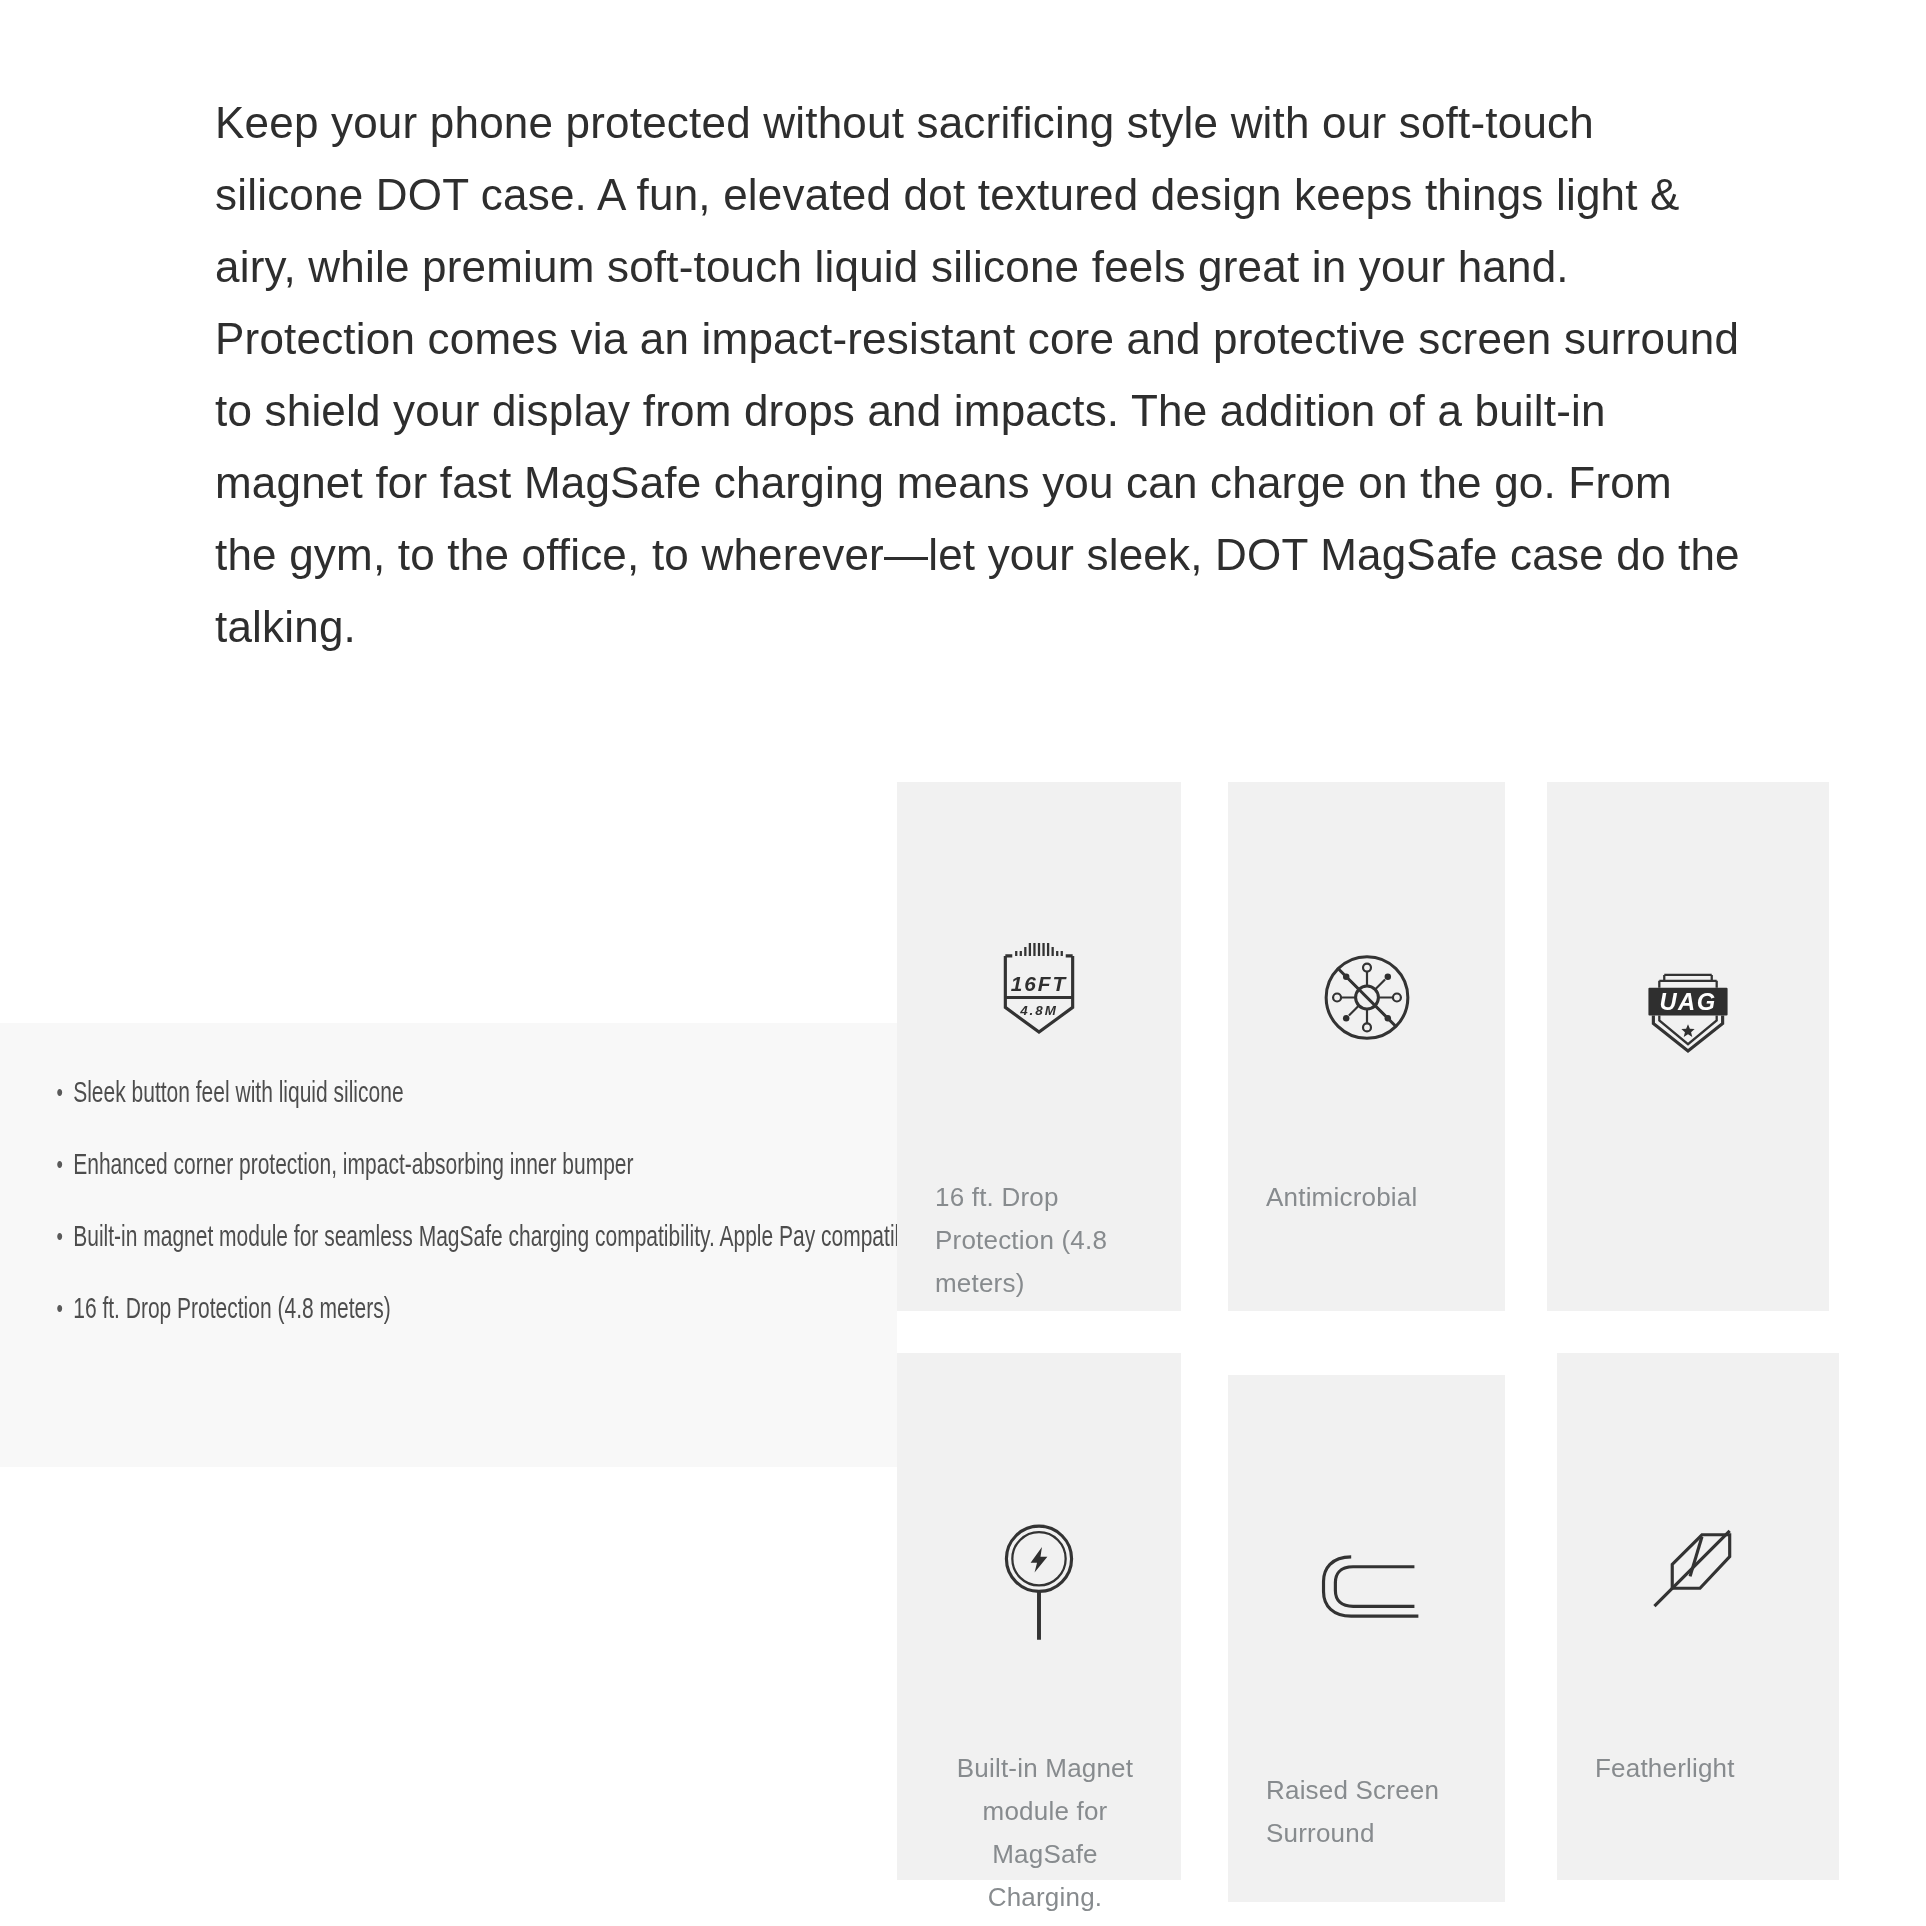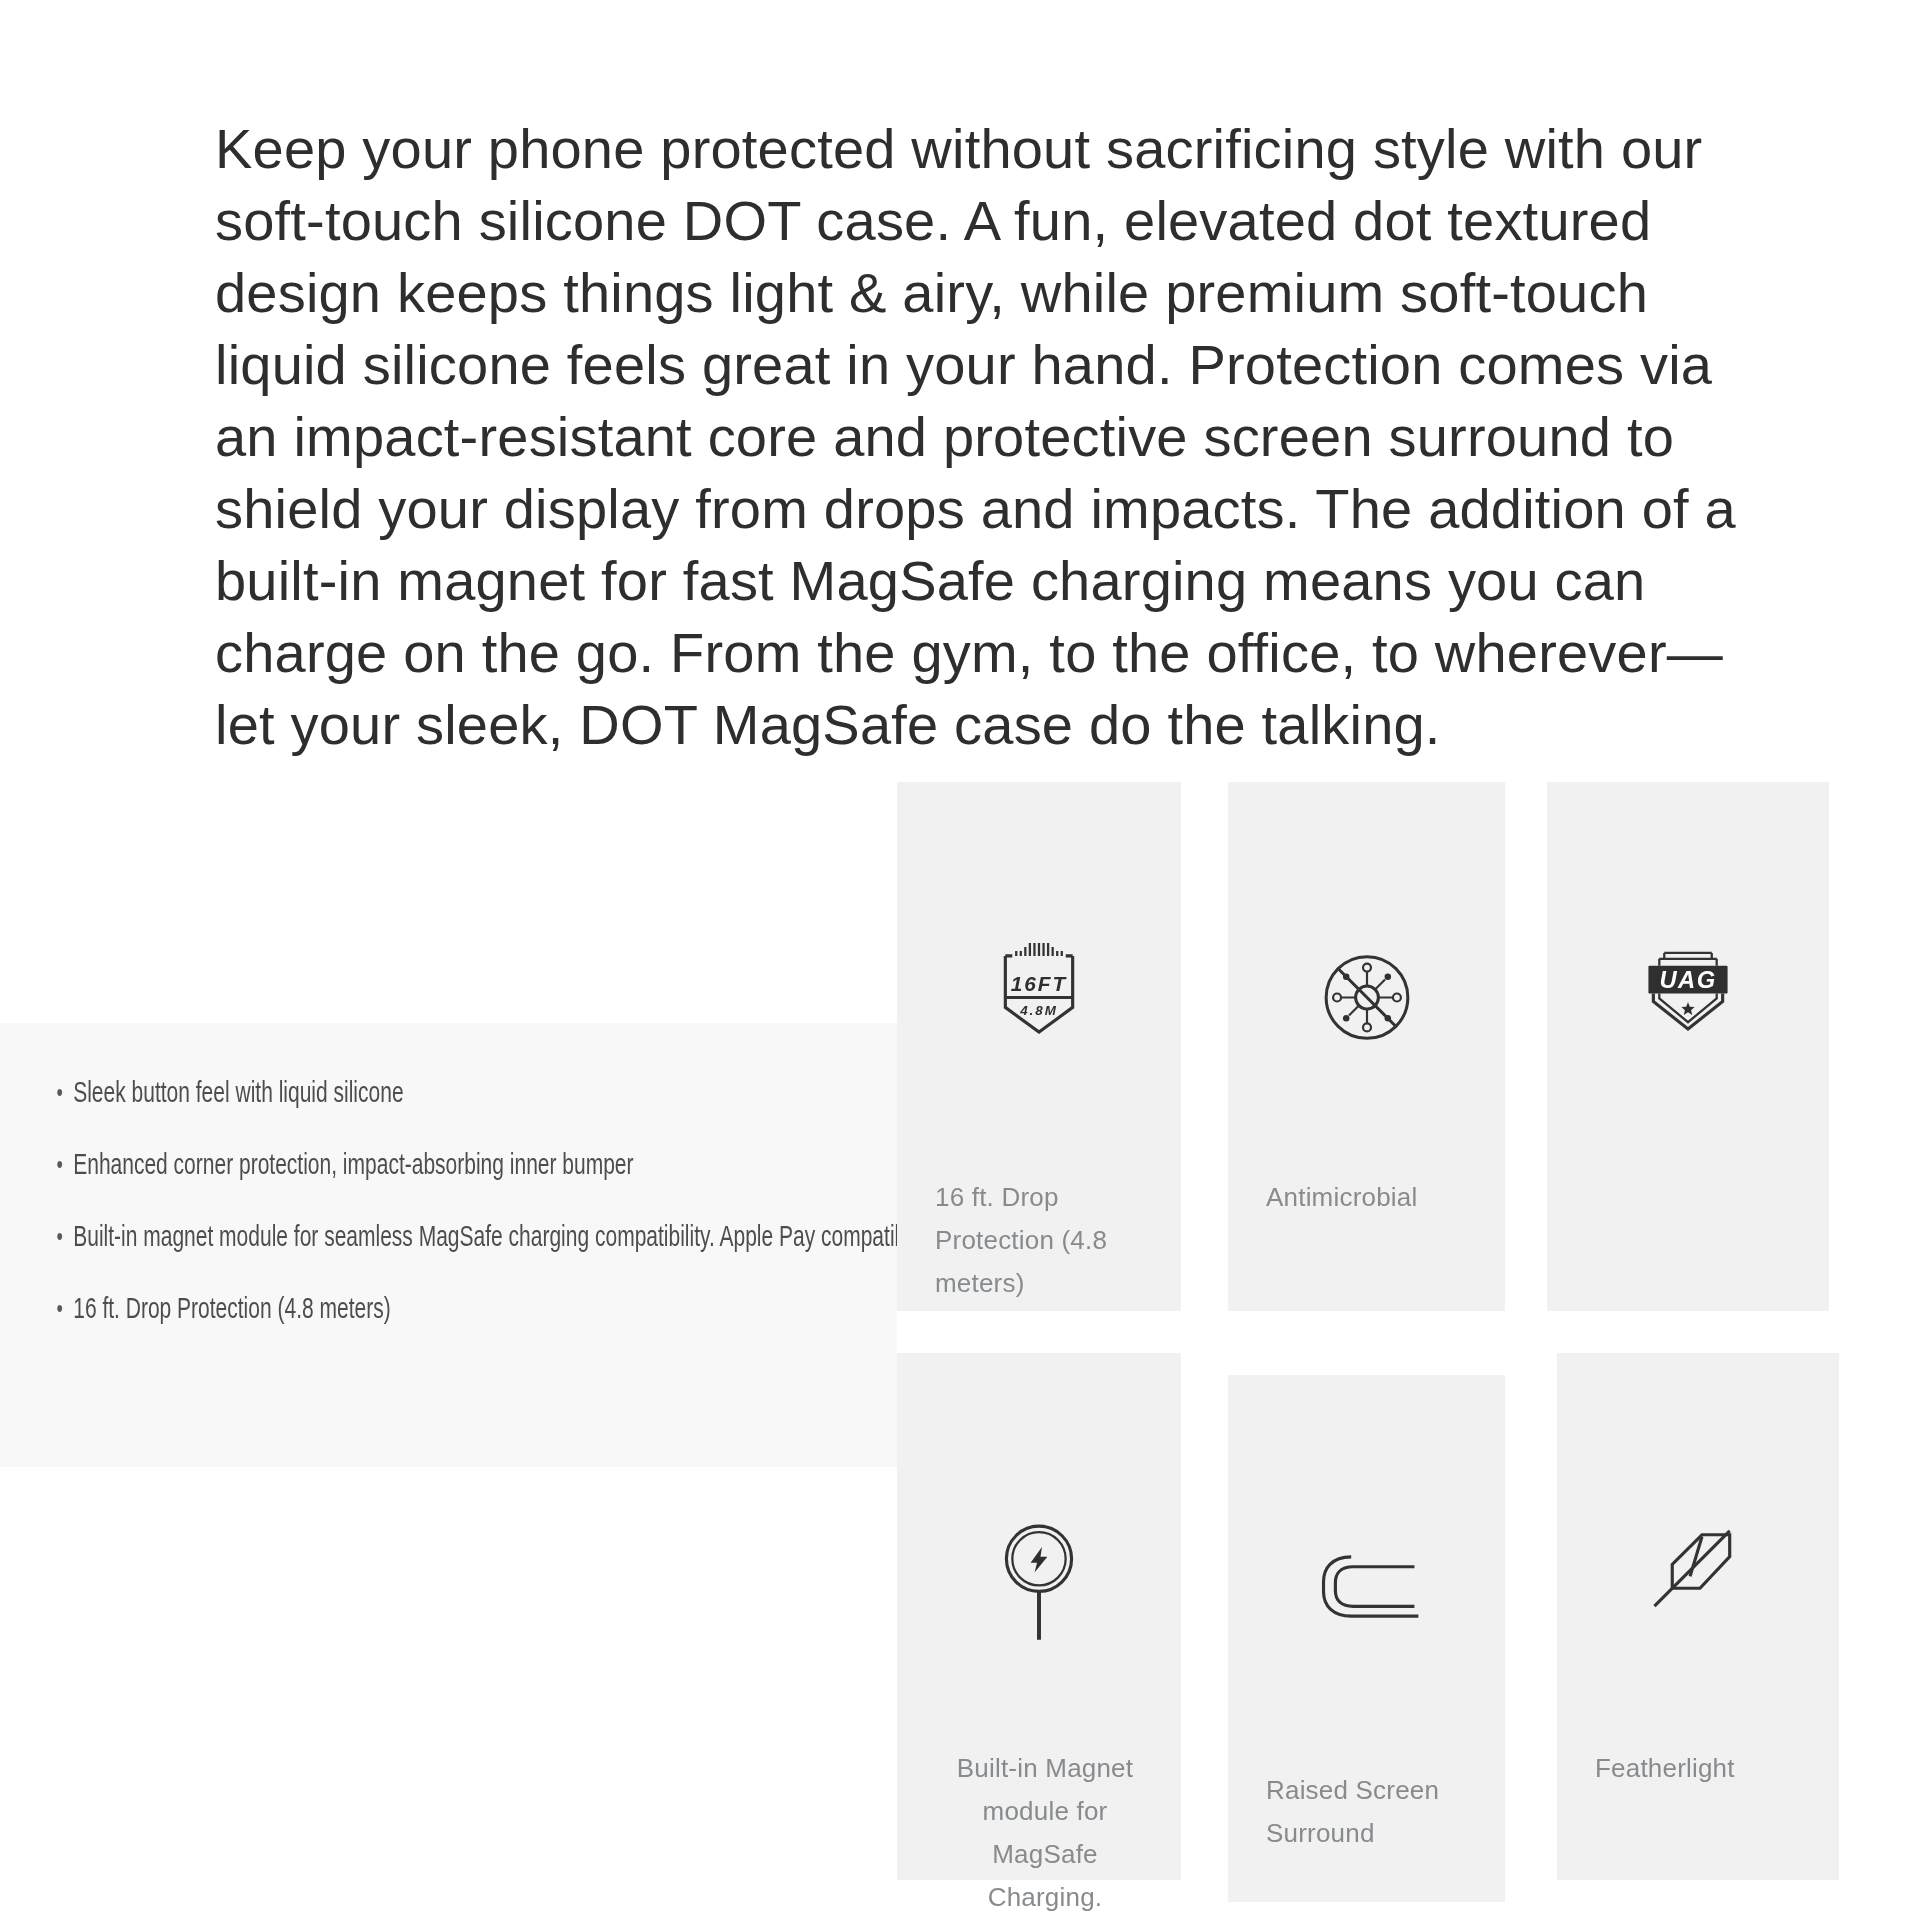--- a/index.html
+++ b/index.html
@@ -3,22 +3,22 @@
 <meta charset="utf-8">
 <style>
   * { margin:0; padding:0; box-sizing:border-box; }
   html,body { background:#fff; }
   .page {
     position:relative; width:1927px; height:1927px; background:#fff;
     font-family:"Liberation Sans", sans-serif; overflow:hidden;
   }
   
   .description {
-    position:absolute; left:215px; top:113px; width:1530px;
-    font-size:56px; line-height:72px; color:#2e2e2e; letter-spacing:0.2px;
+    position:absolute; left:215px; top:87px; width:1530px;
+    font-size:44px; line-height:72px; color:#2e2e2e; letter-spacing:0.2px;
     font-weight:400;
   }
   
   .list-strip {
     position:absolute; left:0; top:1023px; width:897px; height:444px;
     background:#f8f8f8;
   }
   .bullets {
     position:absolute; left:55px; top:48px; width:1267px;
     transform:scaleX(0.70); transform-origin:0 0;
@@ -32,21 +32,21 @@
   .card-2 { left:1228px; top:782px;  width:277px; height:529px; }
   .card-3 { left:1547px; top:782px;  width:282px; height:529px; }
   .card-4 { left:897px;  top:1353px; width:284px; height:527px;text-align:center; }
   .card-5 { left:1228px; top:1353px; width:277px; height:527px;margin-top:22px; }
   .card-6 { left:1547px; top:1353px; width:282px; height:527px;margin-left:10px; }
   .card-label {
     position:absolute; left:38px; right:26px; top:394px;
     font-size:26px; line-height:43px; color:#878b8e; letter-spacing:0.2px;
   }
   .icon-wrap { position:absolute; left:50%; transform:translateX(-50%);font-style:italic; }
-  .iw-1 { top:158px; } .iw-2 { top:168px; } .iw-3 { top:162px; }
+  .iw-1 { top:158px; } .iw-2 { top:168px; } .iw-3 { top:184px; }
   .iw-4 { top:166px; } .iw-5 { top:174px; } .iw-6 { top:158px; }
   svg .ln  { stroke:#333; stroke-width:3.2; fill:none; stroke-linecap:butt; }
   svg .ln2 { stroke:#333; stroke-width:2.3; fill:none; }
   svg .fl  { fill:#2f2f2f; stroke:none; }
   svg text { font-family:"Liberation Sans", sans-serif; }
   .shield-num { font-weight:700; fill:#2f2f2f; letter-spacing:2px; }
   .uag-text   { font-weight:700; fill:#ffffff; letter-spacing:1.5px; }
 </style>
 </head>
 <body>

